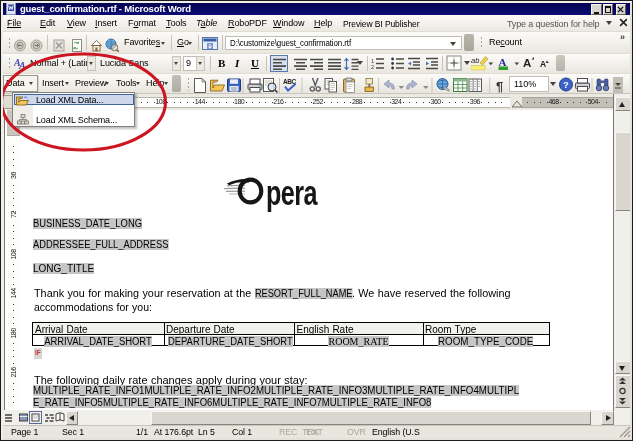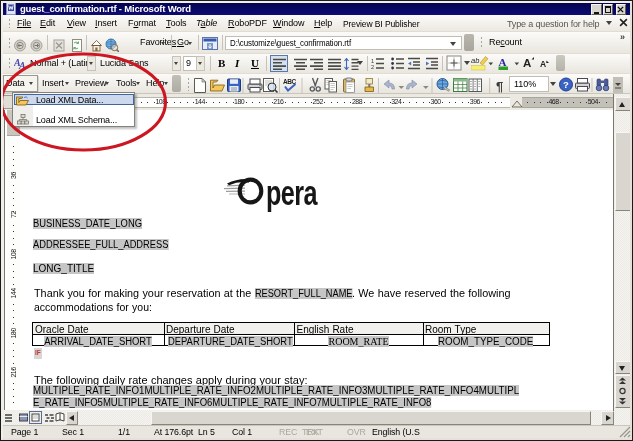--- a/index.html
+++ b/index.html
@@ -36,21 +36,21 @@
     <div class="abs" style="left:1.5px;top:1px;width:6px;height:6.5px;border:1px solid #111;border-top-width:2px;"></div>
   </div>
 <div class="abs" style="left:615.5px;top:4px;width:10.5px;height:11px;background:#d9d6cf;border:1px solid;border-color:#f7f6f3 #63605a #63605a #f7f6f3;">
     <svg width="7" height="7" viewBox="0 0 8 8" style="display:block;margin:1px auto 0;">
       <path d="M1 1 L7 7 M7 1 L1 7" stroke="#111" stroke-width="1.6"></path>
     </svg>
   </div>
 
 <div class="abs" style="left:3px;top:15px;width:627px;height:16px;background:linear-gradient(#fcfbf9,#ebe8e0);"></div>
 <div class="grip" style="left:8px;top:18px;height:10px;"></div>
-<div class="abs tb" style="left:17px;top:18px;text-decoration:underline;"><u>F</u>ile</div>
+<div class="abs tb" style="left:7px;top:18px;text-decoration:underline;"><u>F</u>ile</div>
 <div class="abs tb" style="left:40px;top:18px;"><u>E</u>dit</div>
 <div class="abs tb" style="left:67px;top:18px;"><u>V</u>iew</div>
 <div class="abs tb" style="left:95px;top:18px;"><u>I</u>nsert</div>
 <div class="abs tb" style="left:128px;top:18px;">F<u>o</u>rmat</div>
 <div class="abs tb" style="left:166px;top:18px;"><u>T</u>ools</div>
 <div class="abs tb" style="left:196px;top:18px;font-style:italic;">T<u>a</u>ble</div>
 <div class="abs tb" style="left:228px;top:18px;"><u>R</u>oboPDF</div>
 <div class="abs tb" style="left:273px;top:18px;"><u>W</u>indow</div>
 <div class="abs tb" style="left:314px;top:18px;"><u>H</u>elp</div>
 <div class="abs" style="left:343px;top:18.5px;font-size:8.5px;letter-spacing:-0.1px;white-space:nowrap;">Preview BI Publisher</div>
@@ -85,21 +85,21 @@
     </g>
 </svg>
 <div class="sep" style="left:47px;top:35px;height:15px;"></div>
 <div class="sep" style="left:86px;top:35px;height:15px;"></div>
 <svg class="abs" style="left:105px;top:38px" width="14" height="14" viewBox="0 0 14 14">
   <circle cx="6" cy="6" r="5" fill="#74b2e8" stroke="#3a72a8"></circle>
     <path d="M1.5 4.5 Q6 2.5 10.5 4.5 M1.5 8 Q6 10 10.5 8 M6 1 v10 M2 6 h8" stroke="#3a72a8" stroke-width="0.7" fill="none"></path>
   <circle cx="9.5" cy="9.5" r="3.2" fill="#e8e4da" fill-opacity="0.55" stroke="#7a6a4a" stroke-width="1"></circle>
     <path d="M11.8 11.8 L14 14" stroke="#7a6a4a" stroke-width="1.6"></path>
 </svg>
-<div class="abs tb" style="left:140px;top:37px;">Favorite<u>s</u></div>
+<div class="abs tb" style="left:124px;top:37px;">Favorite<u>s</u></div>
 <div class="abs" style="left:161px;top:42px;border:2.5px solid transparent;border-top:3.5px solid #44423e;"></div>
 <div class="sep" style="left:171px;top:35px;height:15px;"></div>
 <div class="abs tb" style="left:177px;top:37px;"><u>G</u>o</div>
 <div class="abs" style="left:188px;top:42px;border:2.5px solid transparent;border-top:3.5px solid #44423e;"></div>
 <div class="sep" style="left:198px;top:35px;height:15px;"></div>
 <svg class="abs" style="left:202px;top:36px" width="16" height="15" viewBox="0 0 16 15">
   <rect x="0.5" y="1.5" width="15" height="12" fill="#e8eef8" stroke="#5a76b0"></rect>
   <rect x="1.5" y="2.5" width="13" height="3" fill="#3659a8"></rect>
   <rect x="5" y="7" width="6" height="6" fill="#7a96cc"></rect>
     <path d="M8 8 v4 M6.5 10.5 l1.5 1.8 l1.5 -1.8" stroke="#fff" stroke-width="1" fill="none"></path>
@@ -491,21 +491,21 @@
 <div class="abs doc sx" style="left:34px;top:287.5px;transform:scaleX(1.083);">Thank you for making your reservation at the <span class="hl sx" style="transform:scaleX(0.85);margin-right:-16px;">RESORT_FULL_NAME</span>. We have reserved the following</div>
 <div class="abs doc sx" style="left:34px;top:301.5px;transform:scaleX(1.05);">accommodations for you:</div>
 
 <div class="abs" style="left:32px;top:322px;width:518px;height:24px;border:1px solid #000;">
     <div style="position:absolute;left:0;top:0;width:100%;height:11px;background:#f2f1ee;"></div>
   </div>
 <div class="abs" style="left:32px;top:333.5px;width:518px;height:1px;background:#000;"></div>
 <div class="abs" style="left:163.5px;top:322px;width:1px;height:24px;background:#000;"></div>
 <div class="abs" style="left:294px;top:322px;width:1px;height:24px;background:#000;"></div>
 <div class="abs" style="left:422.5px;top:322px;width:1px;height:24px;background:#000;"></div>
-<div class="abs doc" style="left:35px;top:323.5px;">Oracle Date</div>
+<div class="abs doc" style="left:35px;top:323.5px;">Arrival Date</div>
 <div class="abs doc" style="left:166px;top:323.5px;">Departure Date</div>
 <div class="abs doc" style="left:296.5px;top:323.5px;">English Rate</div>
 <div class="abs doc" style="left:425px;top:323.5px;">Room Type</div>
 <div class="abs doc" style="left:32px;top:335.5px;width:131px;text-align:center;"><span class="hl sx" style="transform:scaleX(0.945);transform-origin:50% 50%;">ARRIVAL_DATE_SHORT</span></div>
 <div class="abs doc" style="left:164px;top:335.5px;width:130px;text-align:center;"><span class="hl sx" style="transform:scaleX(0.94);transform-origin:50% 50%;">DEPARTURE_DATE_SHORT</span></div>
 <div class="abs doc" style="left:295px;top:335.5px;width:127px;text-align:center;"><span class="hl sx" style="transform:scaleX(1);transform-origin:50% 50%;font-family:Liberation Serif, serif;">ROOM_RATE</span></div>
 <div class="abs doc" style="left:423px;top:335.5px;width:126px;text-align:center;"><span class="hl sx" style="transform:scaleX(0.98);transform-origin:50% 50%;">ROOM_TYPE_CODE</span></div>
 <div class="abs" style="left:34px;top:348px;width:7.5px;height:11px;background:#d8d5d2;font-size:6.5px;color:#c03a3a;font-weight:bold;padding-left:1px;line-height:10px;">IF</div>
 
 <div class="abs doc sx" style="left:34px;top:374.5px;transform:scaleX(1.1);">The following daily rate changes apply during your stay:</div>
@@ -553,21 +553,21 @@
   </div>
 <div class="abs" style="left:151px;top:410.5px;width:440px;height:14px;background:#d9d6cf;border:1px solid;border-color:#f7f6f3 #87847c #87847c #f7f6f3;"></div>
 <div class="abs" style="left:601px;top:410.5px;width:12.5px;height:14px;background:#d9d6cf;border:1px solid;border-color:#f7f6f3 #87847c #87847c #f7f6f3;">
     <div class="abs" style="left:3.5px;top:3px;border:3.5px solid transparent;border-left:5px solid #222;border-right:none;"></div>
   </div>
 
 <div class="abs" style="left:3px;top:425px;width:627px;height:13px;background:#e9e6df;border-top:1px solid #c9c6bd;"></div>
 <div class="abs" style="left:0;top:427px;width:633px;height:11px;font-size:8.8px;color:#000;letter-spacing:-0.1px;">
   <span class="abs" style="left:11px;">Page 1</span>
   <span class="abs" style="left:62px;">Sec 1</span>
-  <span class="abs" style="left:118px;text-align:center;">1/1</span>
+  <span class="abs" style="left:136px;text-align:center;">1/1</span>
   <span class="abs" style="left:154px;">At 176.6pt</span>
   <span class="abs" style="left:198px;">Ln 5</span>
   <span class="abs" style="left:232px;">Col 1</span>
   <span class="abs" style="left:279px;color:#aaa79e;">REC</span>
   <span class="abs" style="left:302px;color:#aaa79e;">TRK</span>
   <span class="abs" style="left:306px;color:#aaa79e;">EXT</span>
   <span class="abs" style="left:347px;color:#aaa79e;">OVR</span>
   <span class="abs" style="left:372px;">English (U.S</span>
 </div>
 <svg class="abs" style="left:619px;top:426px;z-index:60" width="12" height="12" viewBox="0 0 12 12">

